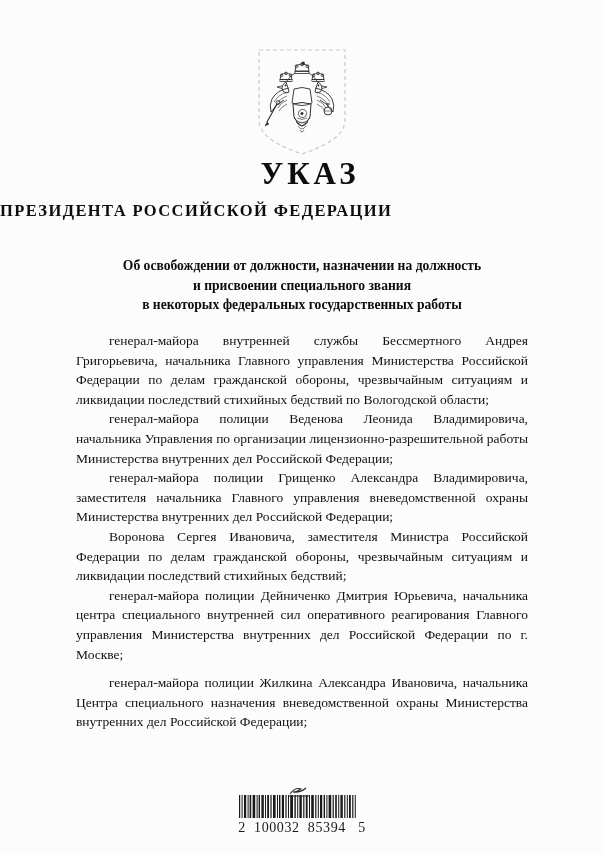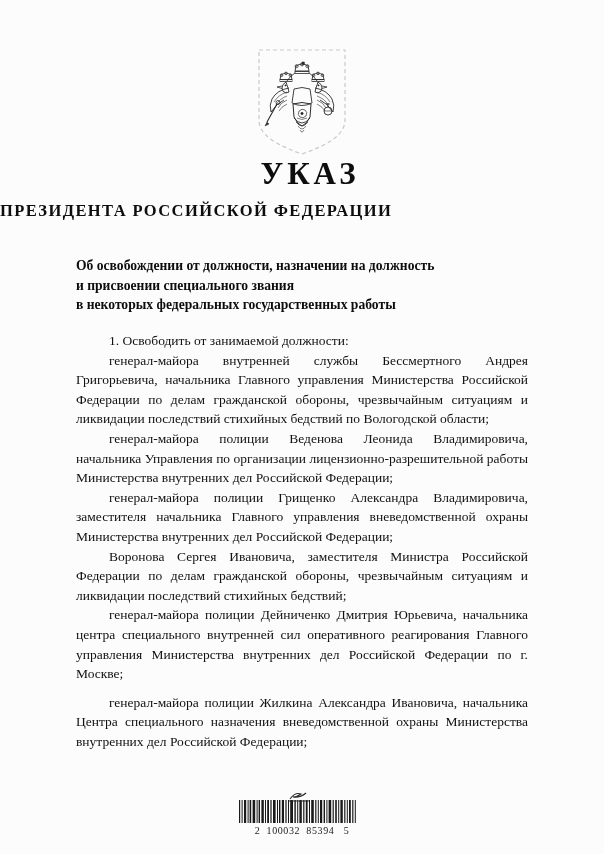--- a/index.html
+++ b/index.html
@@ -61,20 +61,21 @@
     letter-spacing: 1.4px;
     color: #0d0d0d;
   }
 
   
   .subject {
     position: absolute;
     left: 76px;
     width: 452px;
     top: 256px;
+    text-align: center;
     font-size: 13.6px;
     line-height: 19.5px;
     font-weight: 700;
     color: #0d0d0d;
   }
   .subject div { white-space: nowrap; }
 
   
   .body-text {
     position: absolute;
@@ -110,21 +111,21 @@
     position: relative;
     left: 2px;
   }
   .barcode {
     width: 128px;
     height: 23px;
     display: block;
   }
   .barcode-digits {
     margin-top: 2px;
-    font-size: 10px;
+    font-size: 14px;
     letter-spacing: 0.6px;
     color: #1a1a1a;
     font-family: "Liberation Serif", "DejaVu Serif", serif;
     white-space: pre;
   }
 </style>
 </head>
 <body>
 
 <div class="page">
@@ -206,21 +207,20 @@
 
   <div class="title-sub">ПРЕЗИДЕНТА РОССИЙСКОЙ ФЕДЕРАЦИИ</div>
 
   <div class="subject">
     <div>Об освобождении от должности, назначении на должность</div>
     <div>и присвоении специального звания</div>
     <div>в некоторых федеральных государственных работы</div>
   </div>
 
   <div class="body-text">
-    <p>1. Освободить от занимаемой должности:</p>
     <p>генерал-майора внутренней службы Бессмертного Андрея Григорьевича, начальника Главного управления Министерства Российской Федерации по делам гражданской обороны, чрезвычайным ситуациям и ликвидации последствий стихийных бедствий по Вологодской области;</p>
     <p>генерал-майора полиции Веденова Леонида Владимировича, начальника Управления по организации лицензионно-разрешительной работы Министерства внутренних дел Российской Федерации;</p>
     <p>генерал-майора полиции Грищенко Александра Владимировича, заместителя начальника Главного управления вневедомственной охраны Министерства внутренних дел Российской Федерации;</p>
     <p>Воронова Сергея Ивановича, заместителя Министра Российской Федерации по делам гражданской обороны, чрезвычайным ситуациям и ликвидации последствий стихийных бедствий;</p>
     <p>генерал-майора полиции Дейниченко Дмитрия Юрьевича, начальника центра специального внутренней сил оперативного реагирования Главного управления Министерства внутренних дел Российской Федерации по г. Москве;</p>
     <p>генерал-майора полиции Жилкина Александра Ивановича, начальника Центра специального назначения вневедомственной охраны Министерства внутренних дел Российской Федерации;</p>
   </div>
 
   <div class="footer">
     <div class="scribble">

